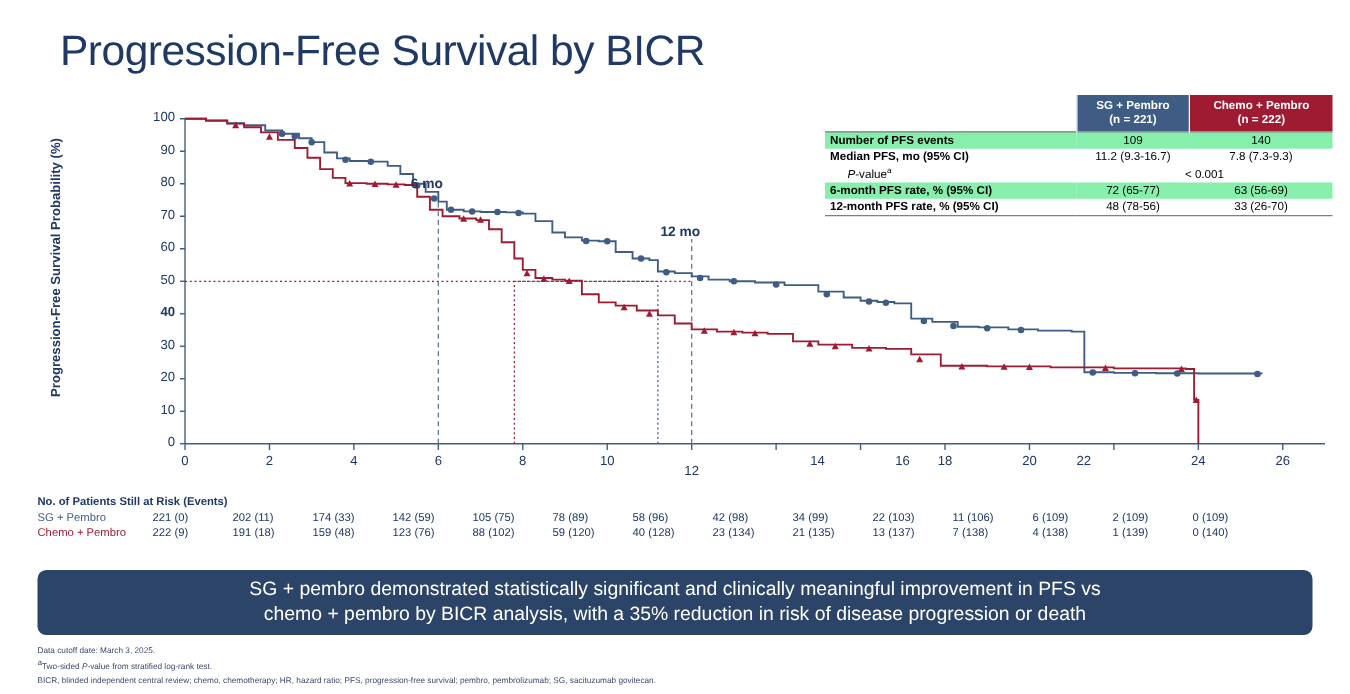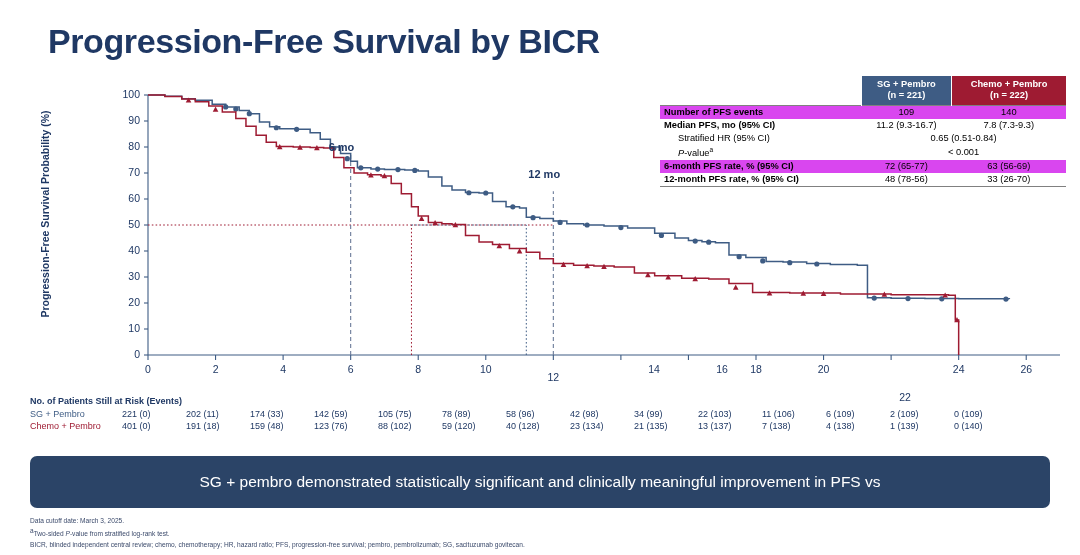--- a/index.html
+++ b/index.html
@@ -9,21 +9,21 @@
     font-family:"Liberation Sans", sans-serif;
     position:relative;
     overflow:hidden;
     color:#1f3864;
   }
   #slide{position:absolute;inset:0;}
 
   
   .title{
     position:absolute;left:48px;top:22px;
-    font-size:34px;font-weight:bold;
+    font-size:34px;font-weight:normal;
     color:#1f3864;
     letter-spacing:-0.4px;
     white-space:nowrap;
   }
 
   
   #chart-wrap{position:absolute;left:0;top:78px;width:1080px;height:320px;}
   #plot-svg{position:absolute;left:0;top:0;}
 
   .ylabel{
@@ -70,21 +70,21 @@
   #stats .h-sg{
     background:#3e5c84;color:#ffffff;font-weight:bold;
     text-align:center;line-height:1.22;padding:3px 2px;
     border-left:1px solid #ffffff;
   }
   #stats .h-ch{
     background:#9e1b32;color:#ffffff;font-weight:bold;
     text-align:center;line-height:1.22;padding:3px 2px;
     border-left:1px solid #ffffff;
   }
-  #stats tr.shade td{background:#d946ef;}
+  #stats tr.shade td{background:#86efac;}
   #stats td.lab{
     text-align:left;font-weight:bold;padding:1.5px 4px;white-space:nowrap;
   }
   #stats td.lab.ind{font-weight:normal;padding-left:18px;}
   #stats td.val{text-align:center;padding:1.5px 2px;white-space:nowrap;}
   #stats .rule-top{border-top:1.3px solid #808080;}
   #stats .rule-bot{border-bottom:1.3px solid #808080;}
   .sup{font-size:6.5px;vertical-align:super;}
 
   
@@ -218,46 +218,46 @@
         <polygon points="942.3555555555556,219.6 947.9555555555555,219.6 945.1555555555556,214.39999999999998" fill="#9e1b32"></polygon>
         <polygon points="954.1777777777778,244.3 959.7777777777777,244.3 956.9777777777778,239.1" fill="#9e1b32"></polygon>
       </svg>
     <div class="ylabel">Progression-Free Survival Probability (%)</div>
     <div class="xlabel">Time (months)</div>
     <div id="ytick-host">
         <div class="tick-y" style="left: 108px; top: 270px; width: 32px;">0</div>
         <div class="tick-y" style="left: 108px; top: 244px; width: 32px;">10</div>
         <div class="tick-y" style="left: 108px; top: 218px; width: 32px;">20</div>
         <div class="tick-y" style="left: 108px; top: 192px; width: 32px;">30</div>
-        <div class="tick-y" style="left: 108px; top: 166px; width: 32px;">40</div>
+        <div class="tick-y" style="left: 108px; top: 166px; width: 32px; font-weight: bold;">40</div>
         <div class="tick-y" style="left: 108px; top: 140px; width: 32px;">50</div>
         <div class="tick-y" style="left: 108px; top: 114px; width: 32px;">60</div>
         <div class="tick-y" style="left: 108px; top: 88px; width: 32px;">70</div>
         <div class="tick-y" style="left: 108px; top: 62px; width: 32px;">80</div>
         <div class="tick-y" style="left: 108px; top: 36px; width: 32px;">90</div>
         <div class="tick-y" style="left: 108px; top: 10px; width: 32px;">100</div>
       </div>
     <div id="xtick-host">
         <div class="tick-x" style="left: 136px; top: 285px;">0</div>
         <div class="tick-x" style="left: 203.556px; top: 285px;">2</div>
         <div class="tick-x" style="left: 271.111px; top: 285px;">4</div>
         <div class="tick-x" style="left: 338.667px; top: 285px;">6</div>
         <div class="tick-x" style="left: 406.222px; top: 285px;">8</div>
         <div class="tick-x" style="left: 473.778px; top: 285px;">10</div>
         <div class="tick-x" style="left: 541.333px; top: 293px;">12</div>
         <div class="tick-x" style="left: 642px; top: 285px;">14</div>
         <div class="tick-x" style="left: 710px; top: 285px;">16</div>
         <div class="tick-x" style="left: 744px; top: 285px;">18</div>
         <div class="tick-x" style="left: 811.556px; top: 285px;">20</div>
-        <div class="tick-x" style="left: 893px; top: 285px; margin-top: 28px;">22</div>
+        <div class="tick-x" style="left: 855px; top: 285px;">22</div>
         <div class="tick-x" style="left: 946.667px; top: 285px;">24</div>
         <div class="tick-x" style="left: 1014.22px; top: 285px;">26</div>
       </div>
     <div class="mo-ann" id="ann6" style="left: 328.667px; top: 63px;">6 mo</div>
-    <div class="mo-ann" id="ann12" style="left: 528.333px; top: 90px;">12 mo</div>
+    <div class="mo-ann" id="ann12" style="left: 528.333px; top: 102px;">12 mo</div>
   </div>
 
   <table id="stats">
     <thead>
       <tr>
         <th class="hblank"></th>
         <th class="h-sg">
           <span>SG + Pembro</span><br>
           <span>(n = 221)</span>
         </th>
@@ -270,24 +270,20 @@
     <tbody id="stats-body">
         <tr class="shade">
           <td class="lab rule-top">Number of PFS events</td>
           <td class="val rule-top">109</td>
           <td class="val rule-top">140</td>
         </tr>
         <tr>
           <td class="lab">Median PFS, mo (95% CI)</td>
           <td class="val">11.2 (9.3-16.7)</td>
           <td class="val">7.8 (7.3-9.3)</td>
-        </tr>
-        <tr>
-          <td class="lab ind">Stratified HR (95% CI)</td>
-          <td class="val" colspan="2">0.65 (0.51-0.84)</td>
         </tr>
         <tr>
           <td class="lab ind"><i>P</i>-value<span class="sup">a</span></td>
           <td class="val" colspan="2">&lt; 0.001</td>
         </tr>
         <tr class="shade">
           <td class="lab">6-month PFS rate, % (95% CI)</td>
           <td class="val">72 (65-77)</td>
           <td class="val">63 (56-69)</td>
         </tr>
@@ -315,21 +311,21 @@
             <td class="num">42 (98)</td>
             <td class="num">34 (99)</td>
             <td class="num">22 (103)</td>
             <td class="num">11 (106)</td>
             <td class="num">6 (109)</td>
             <td class="num">2 (109)</td>
             <td class="num">0 (109)</td>
           </tr>
           <tr>
             <td class="rowlab ch">Chemo + Pembro</td>
-            <td class="num">401 (0)</td>
+            <td class="num">222 (9)</td>
             <td class="num">191 (18)</td>
             <td class="num">159 (48)</td>
             <td class="num">123 (76)</td>
             <td class="num">88 (102)</td>
             <td class="num">59 (120)</td>
             <td class="num">40 (128)</td>
             <td class="num">23 (134)</td>
             <td class="num">21 (135)</td>
             <td class="num">13 (137)</td>
             <td class="num">7 (138)</td>
@@ -338,20 +334,21 @@
             <td class="num">0 (140)</td>
           </tr>
         </tbody>
     </table>
   </div>
 
   <div id="banner">
     <div>
       <span>SG + pembro demonstrated statistically significant and clinically meaningful improvement in PFS vs</span>
       <br>
+      <span>chemo + pembro by BICR analysis, with a 35% reduction in risk of disease progression or death</span>
     </div>
   </div>
 
   <div id="foot">
     <div>Data cutoff date: March 3, 2025.</div>
     <div><span class="sup">a</span><span>Two-sided </span><i>P</i><span>-value from stratified log-rank test.</span></div>
     <div>BICR, blinded independent central review; chemo, chemotherapy; HR, hazard ratio; PFS, progression-free survival; pembro, pembrolizumab; SG, sacituzumab govitecan.</div>
   </div>
 
 </div>

